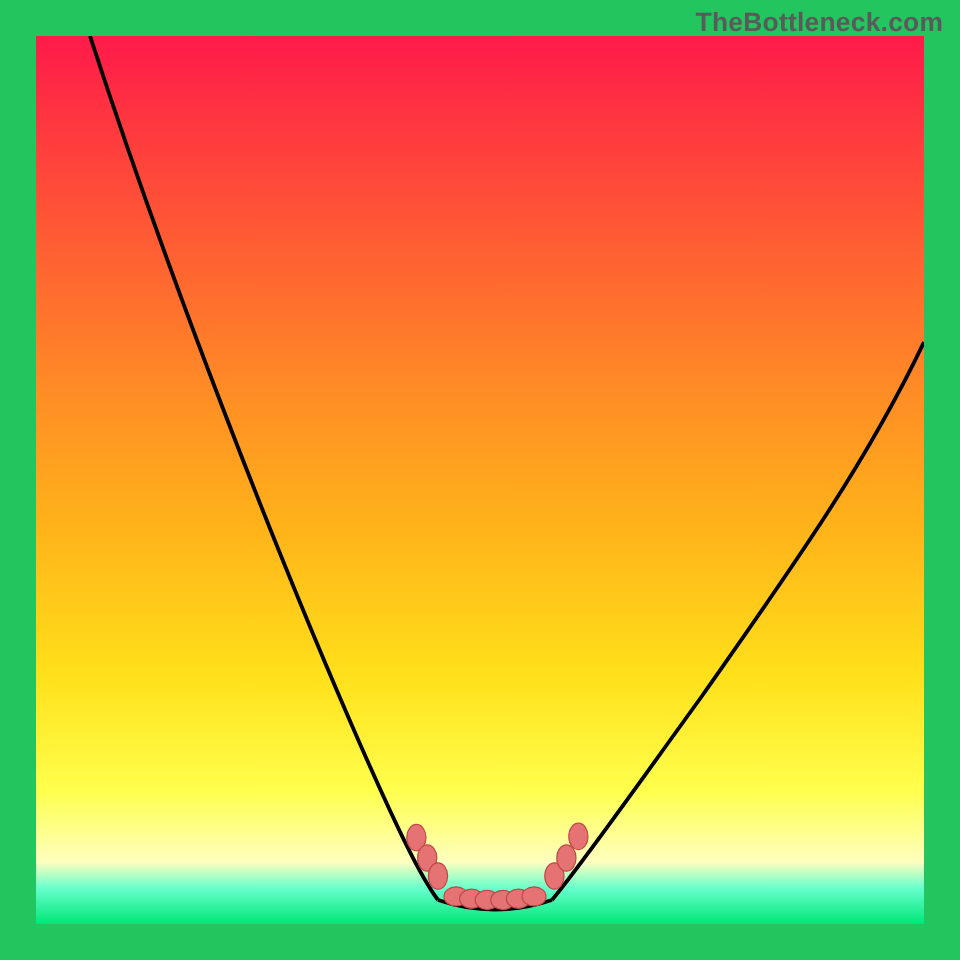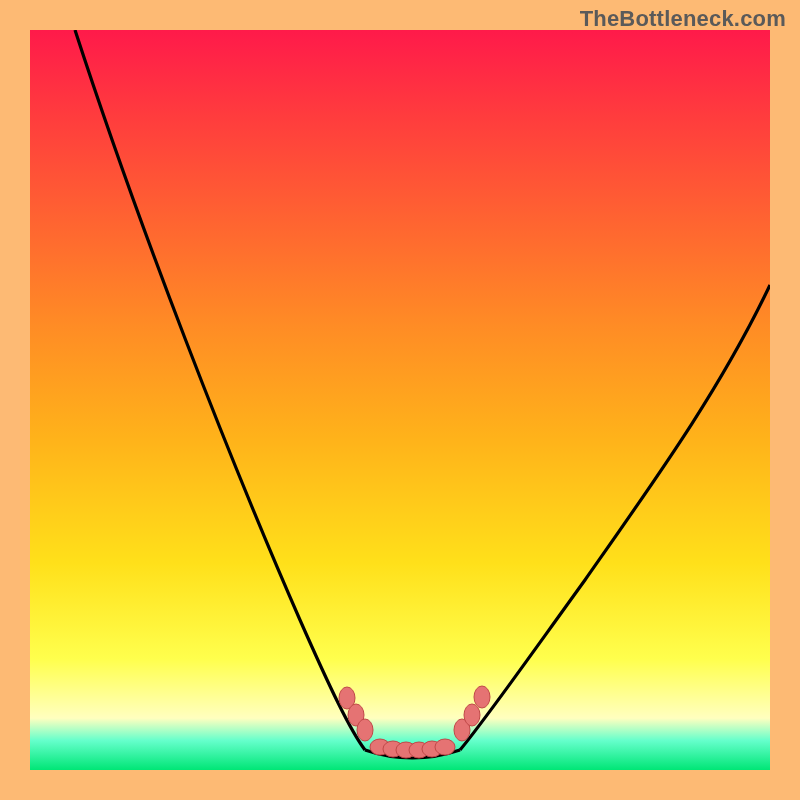--- a/index.html
+++ b/index.html
@@ -1,20 +1,20 @@
 <!DOCTYPE html>
 <html><head>
 <meta charset="utf-8">
 <style>
   * { margin: 0; padding: 0; box-sizing: border-box; }
   html, body { width: 800px; height: 800px; overflow: hidden; background: #000; }
   .frame {
     width: 800px;
     height: 800px;
-    background: #fdba74;
+    background: #22c55e;
     position: relative;
   }
   .plot {
     position: absolute;
     left: 30px;
     top: 30px;
     width: 740px;
     height: 740px;
     background: linear-gradient(to bottom,
       #ff1a4a 0%,

